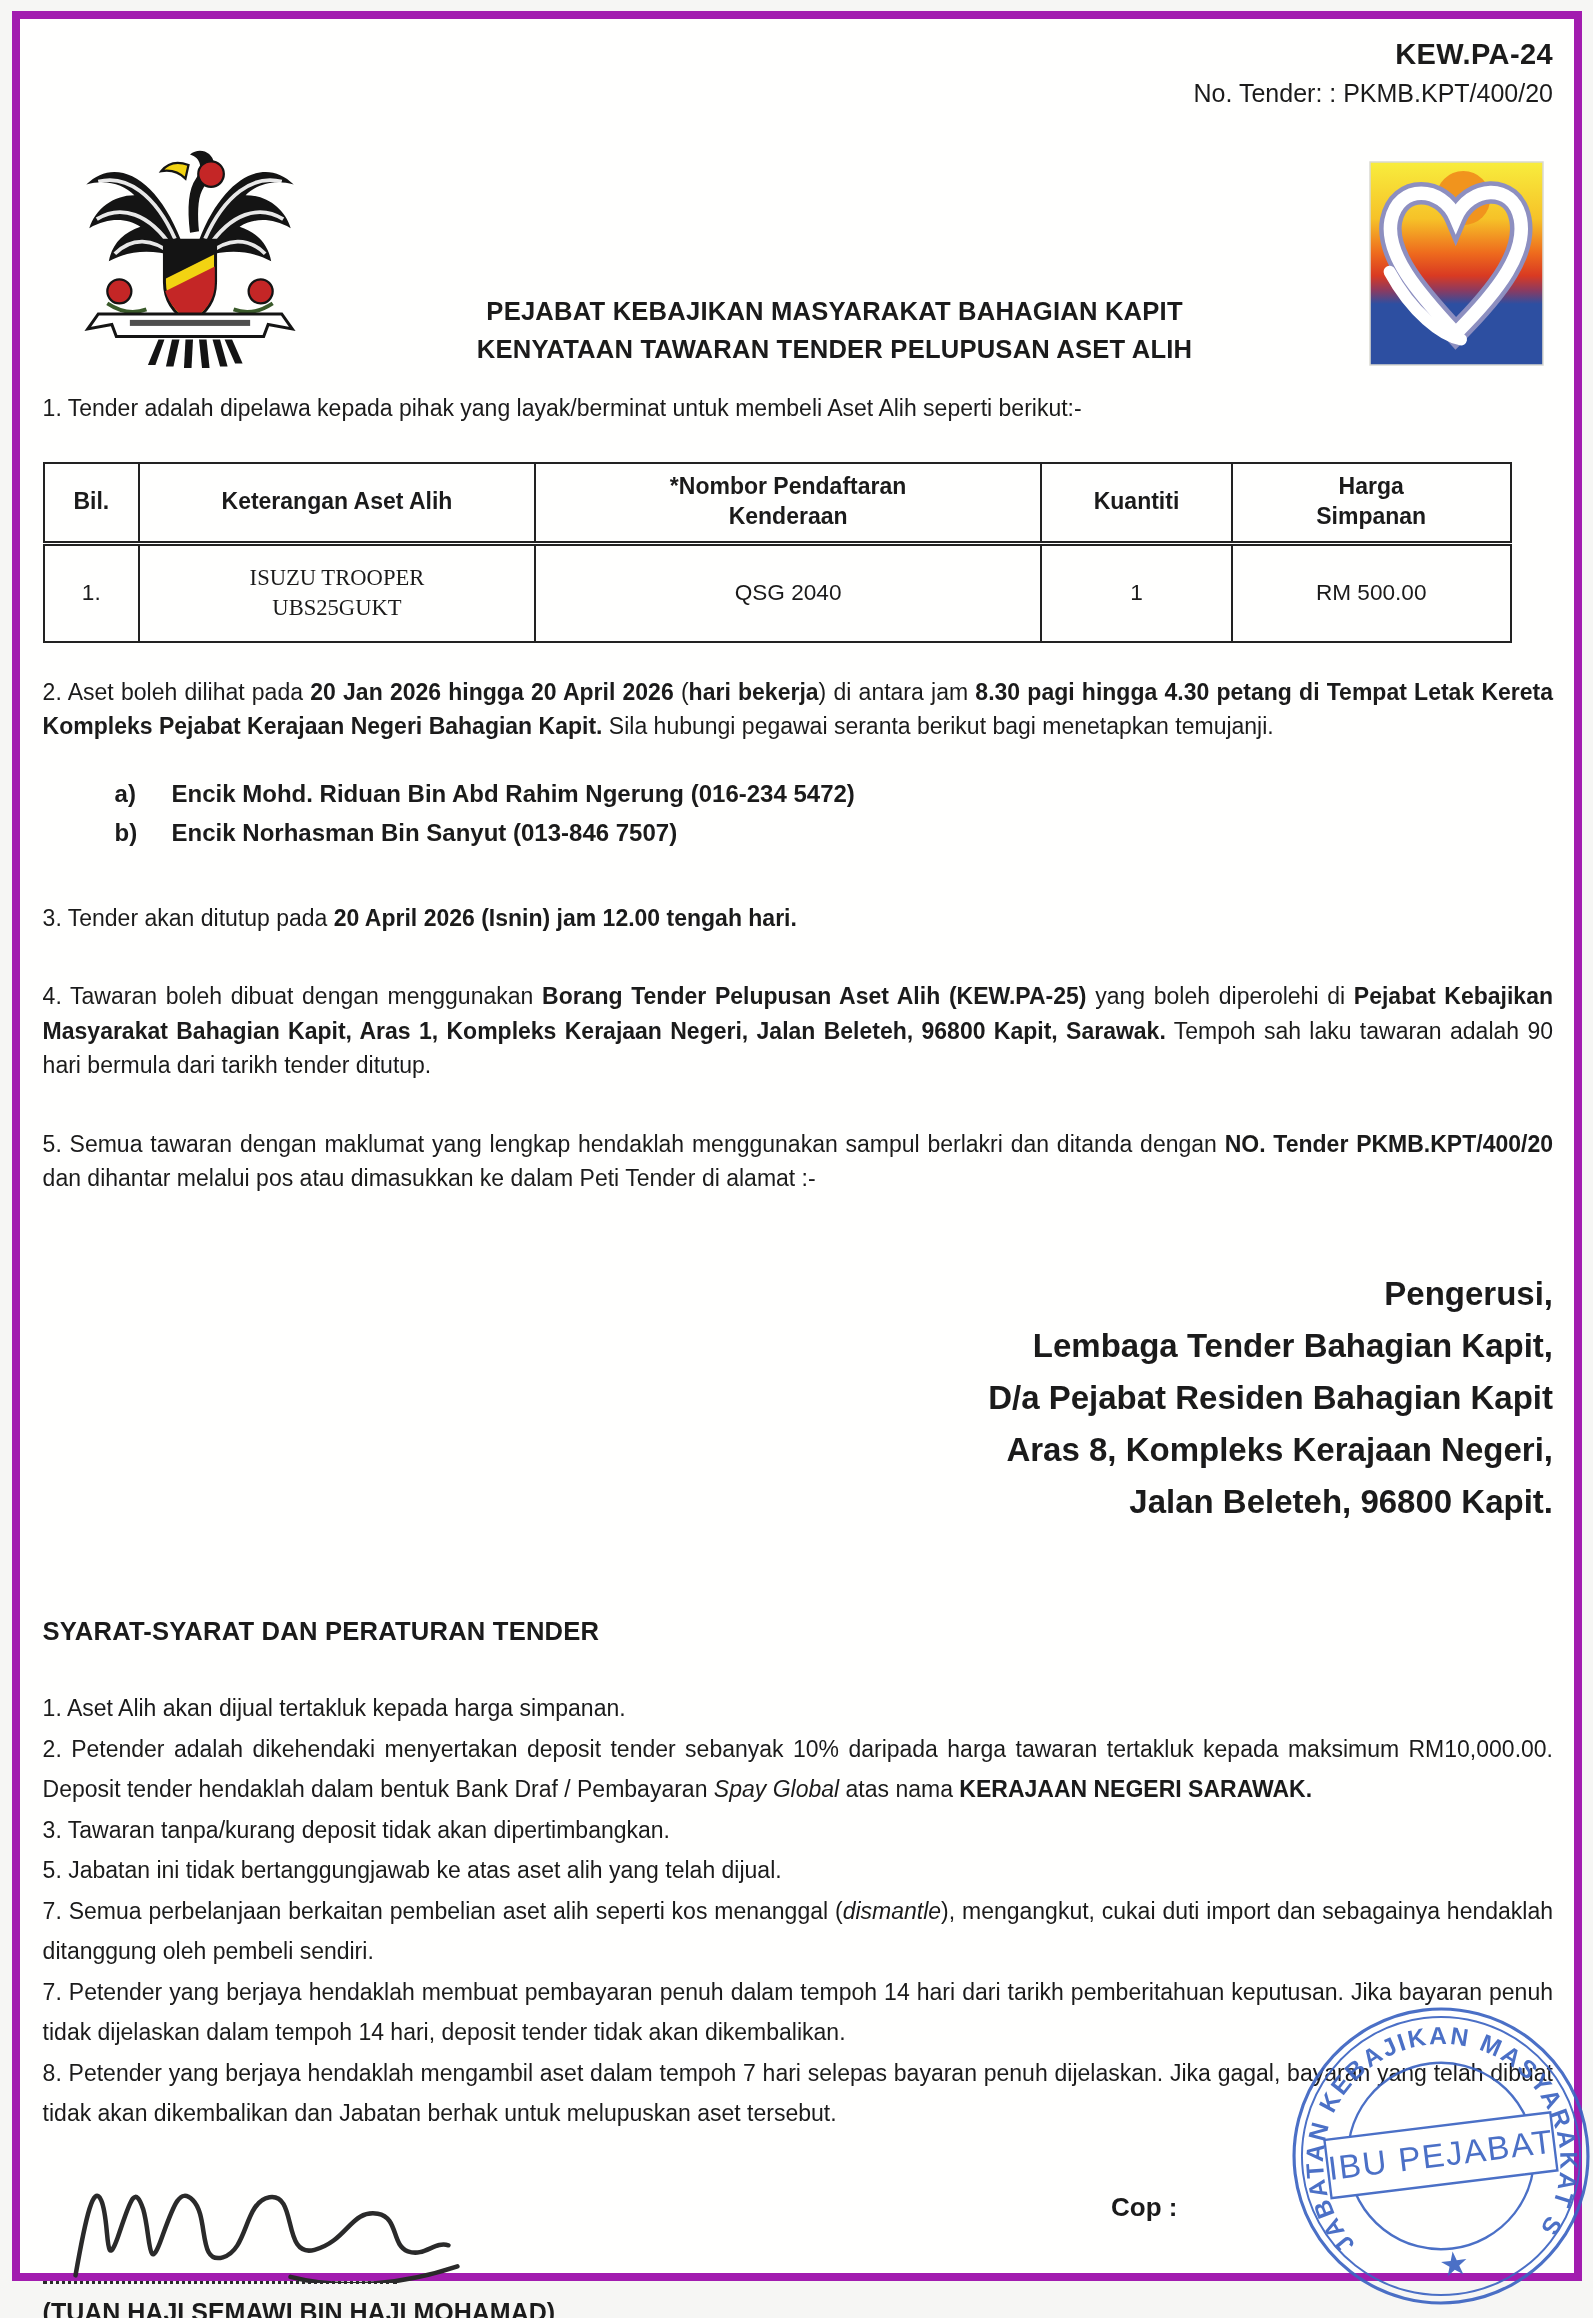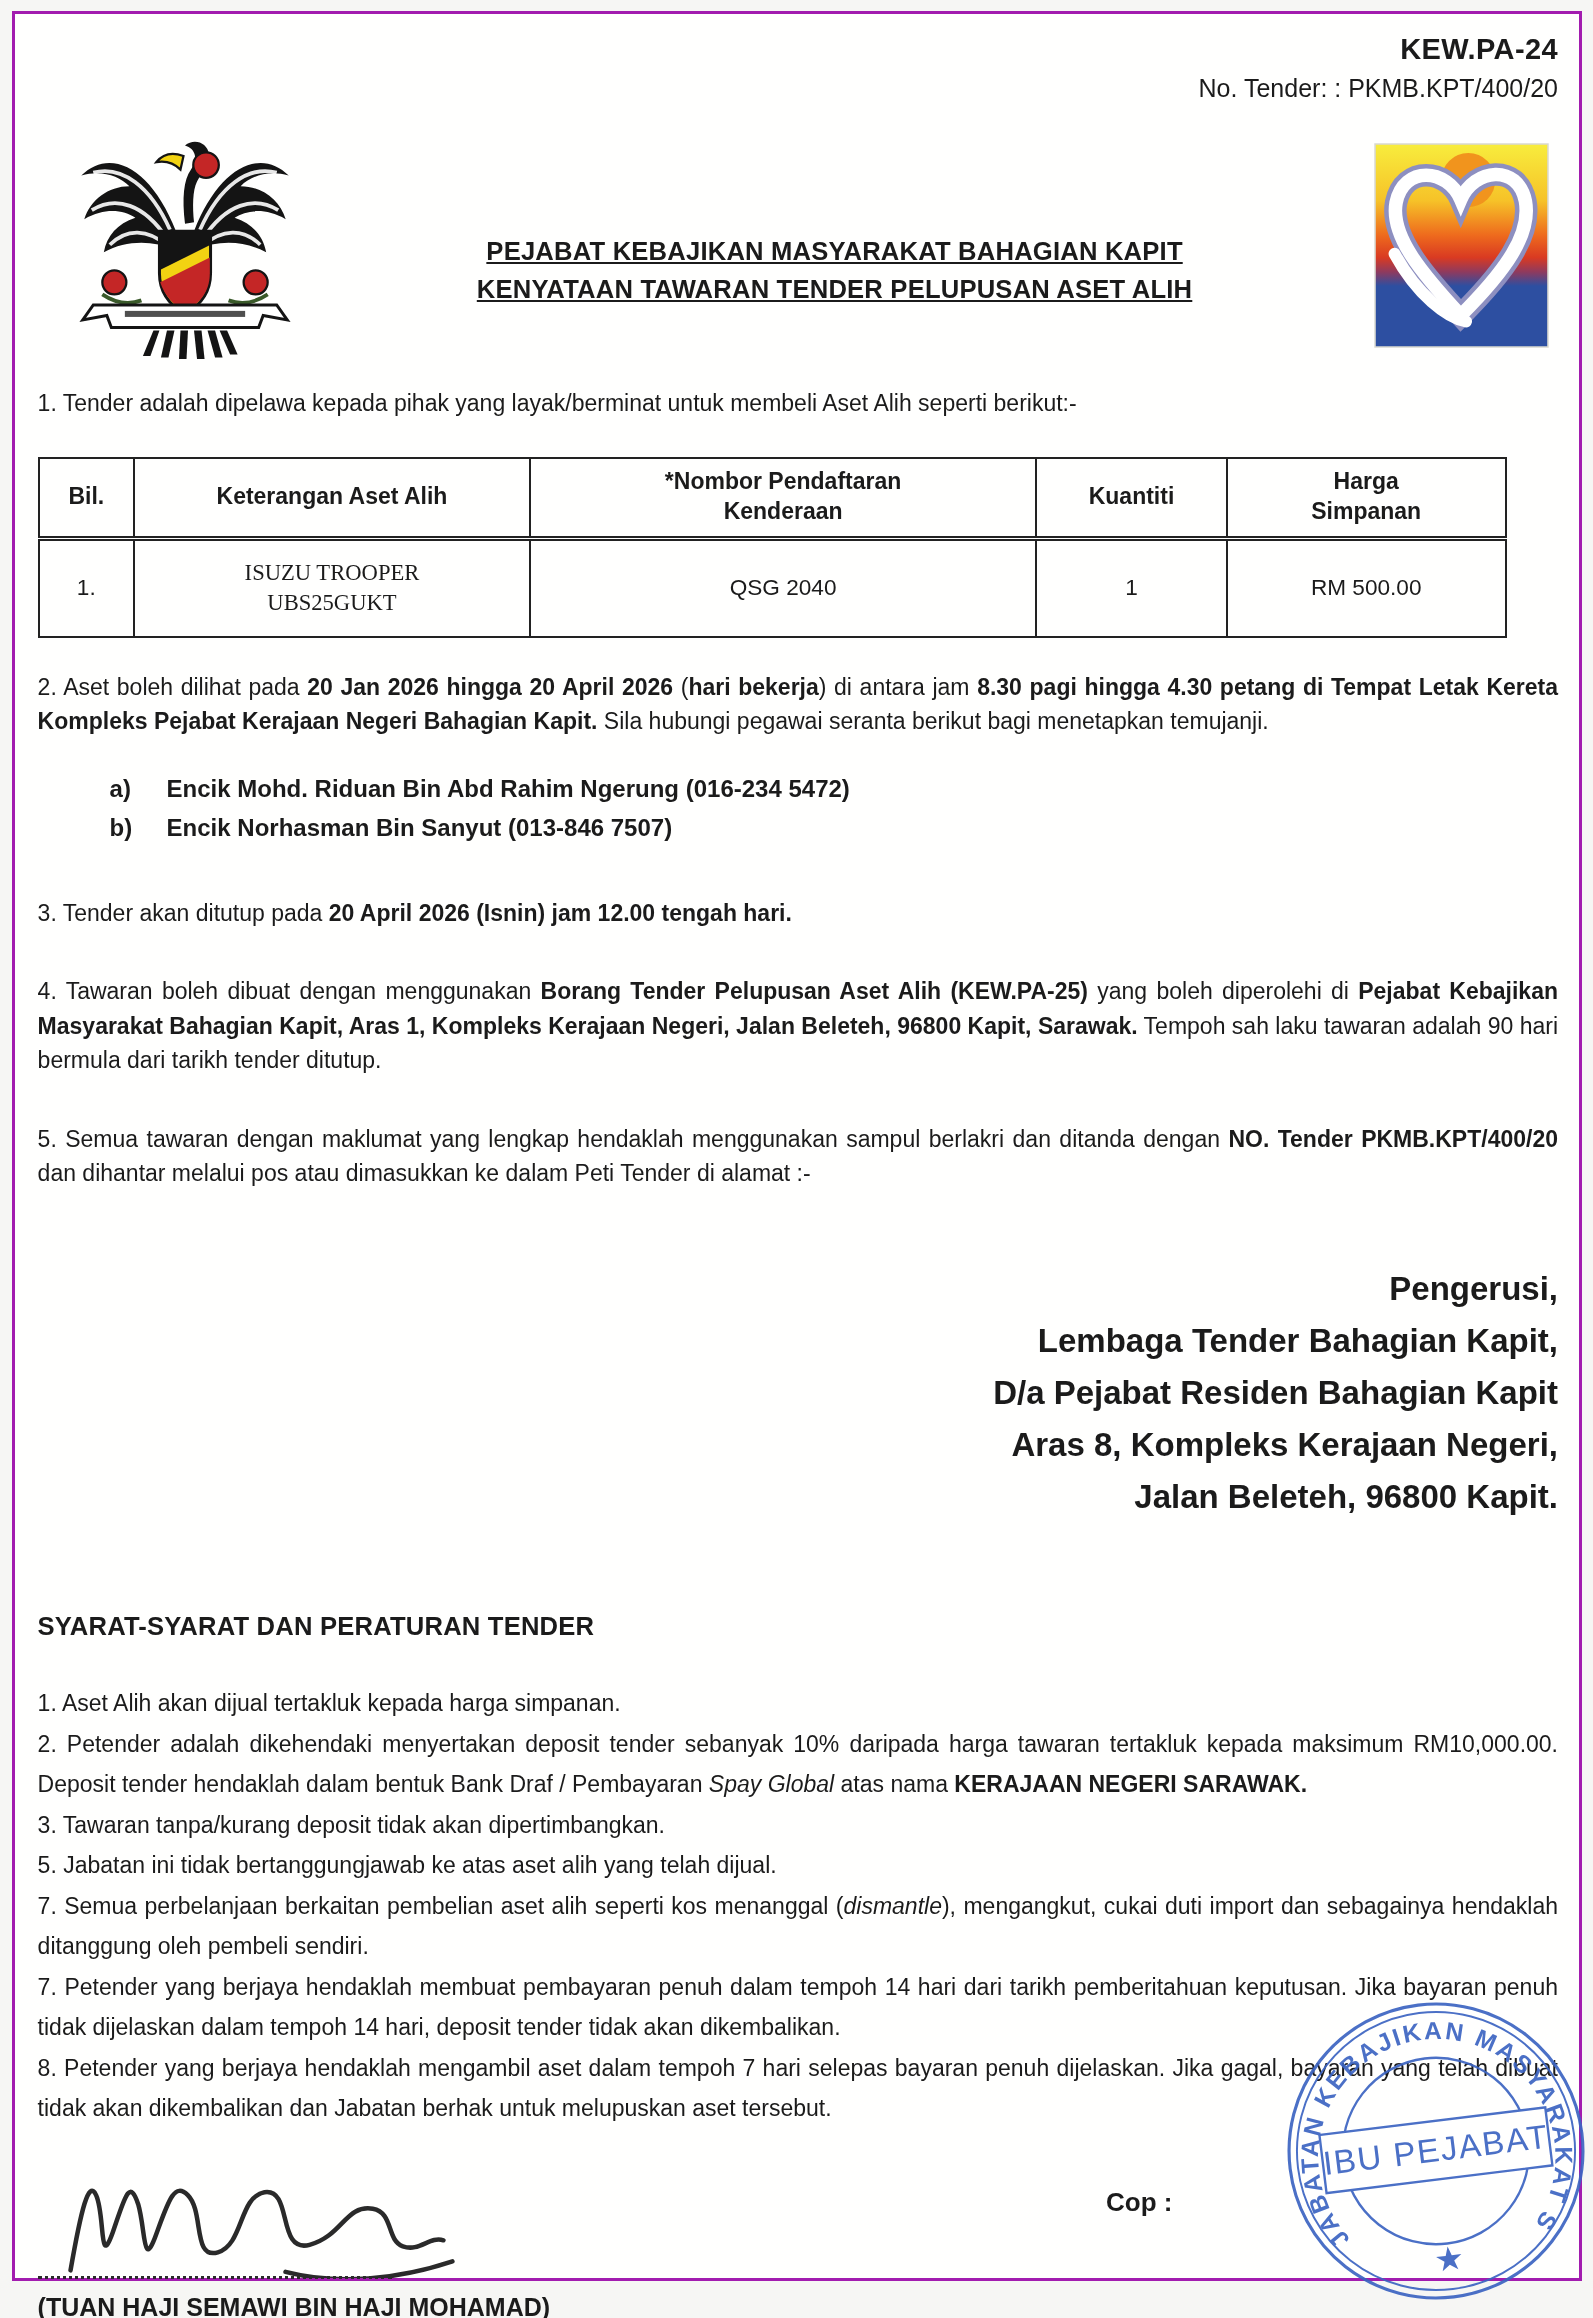--- a/index.html
+++ b/index.html
@@ -1,28 +1,28 @@
 <!DOCTYPE html>
 <html style="font-size:12px"><head>
 <meta charset="utf-8">
 <style>
   * { margin:0; padding:0; box-sizing:border-box; }
   html,body { width:1594px; height:2319px; background:#f6f6f4; }
   body { font-family:"Liberation Sans", sans-serif; color:#1b1b1b; }
   .page {
     position:absolute; left:12px; top:10.5px; width:1570px; height:2270px;
-    background:#fffffe; border:3px solid #a21caf;
+    background:#fffffe; border:8px solid #a21caf;
     padding:13.5px 21px 0 22.6px;
   }
   
   .top-right { text-align:right; line-height:1.35; margin-top:3px; }
   .form-code { font-weight:bold; font-size:29px; letter-spacing:0.4px; }
   .tender-no { font-size:25px; margin-top:3px; }
   
-  .header-row { display:flex; align-items:center; margin-top:16.6px; height:241px;text-decoration:underline; }
+  .header-row { display:flex; align-items:flex-end; margin-top:16.6px; height:241px; }
   .crest-box { width:226px; height:233px; flex:0 0 auto; margin-left:34px; }
   .title-box { flex:1; text-align:center; padding-top:54px; }
   .title-line { font-weight:bold; font-size:25.6px; line-height:1.5; letter-spacing:0.2px; }
   .jkm-box { width:179px; height:209px; flex:0 0 auto; margin-right:7.5px; margin-top:6px; }
   
   .para { font-size:23px; line-height:1.5; text-align:justify; }
   .p-intro { margin-top:22.6px; }
   
   table.assets { border-collapse:collapse; margin-top:36px; width:1469px; table-layout:fixed; }
   table.assets th, table.assets td { border:2.3px solid #222; text-align:center; vertical-align:middle; }

